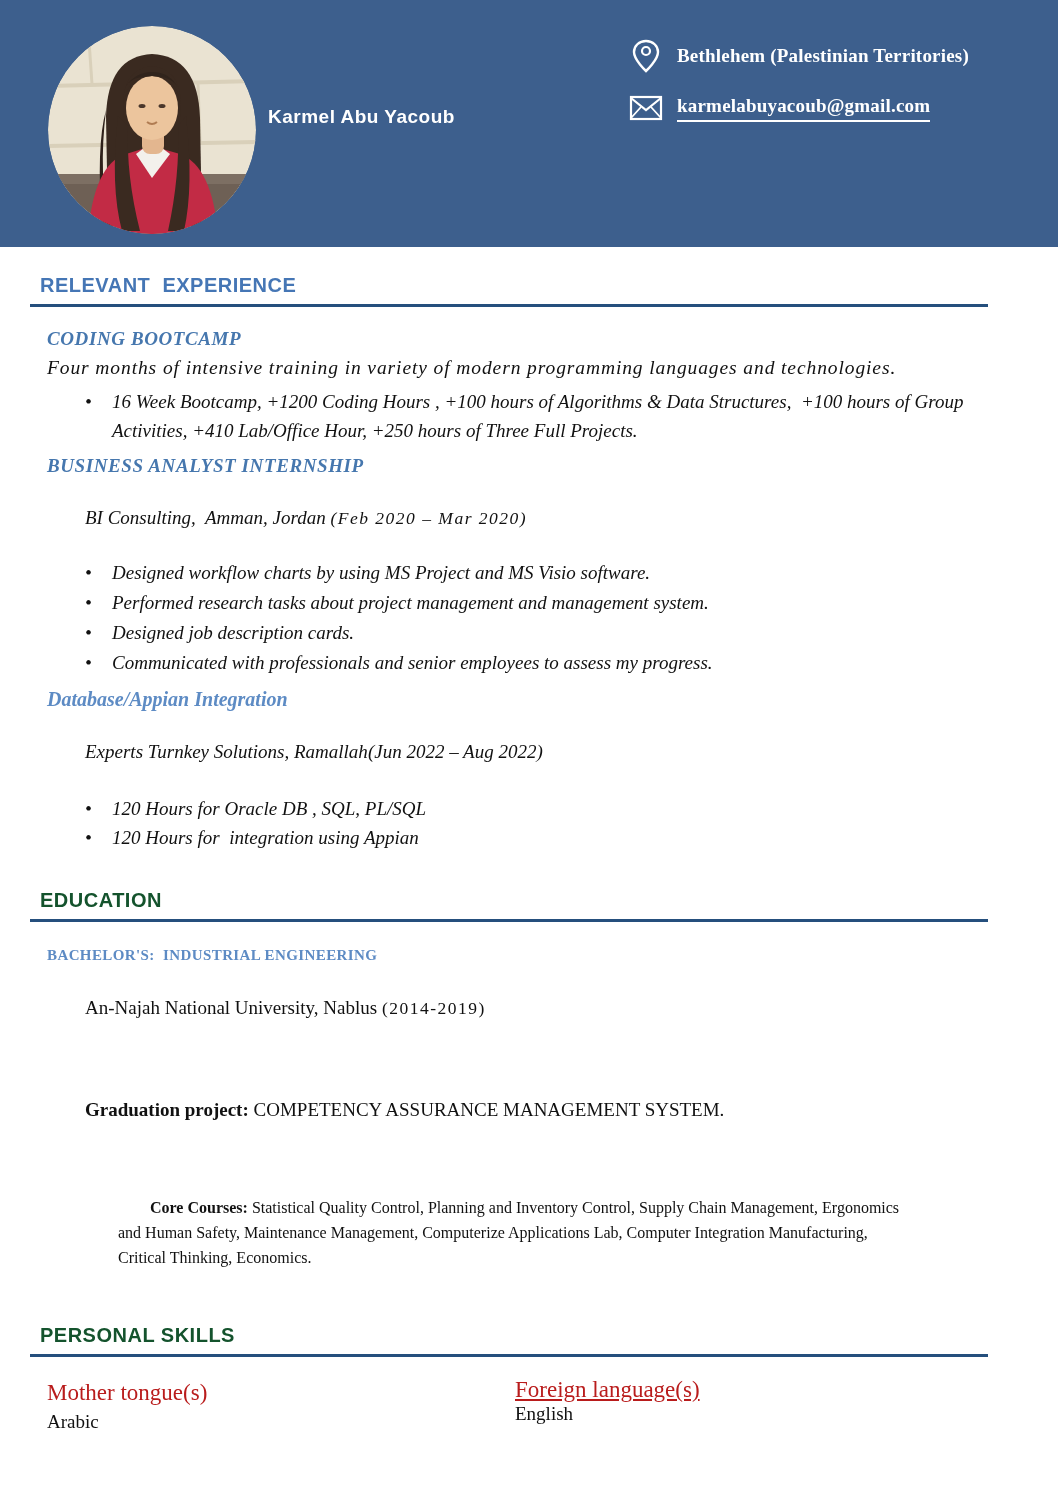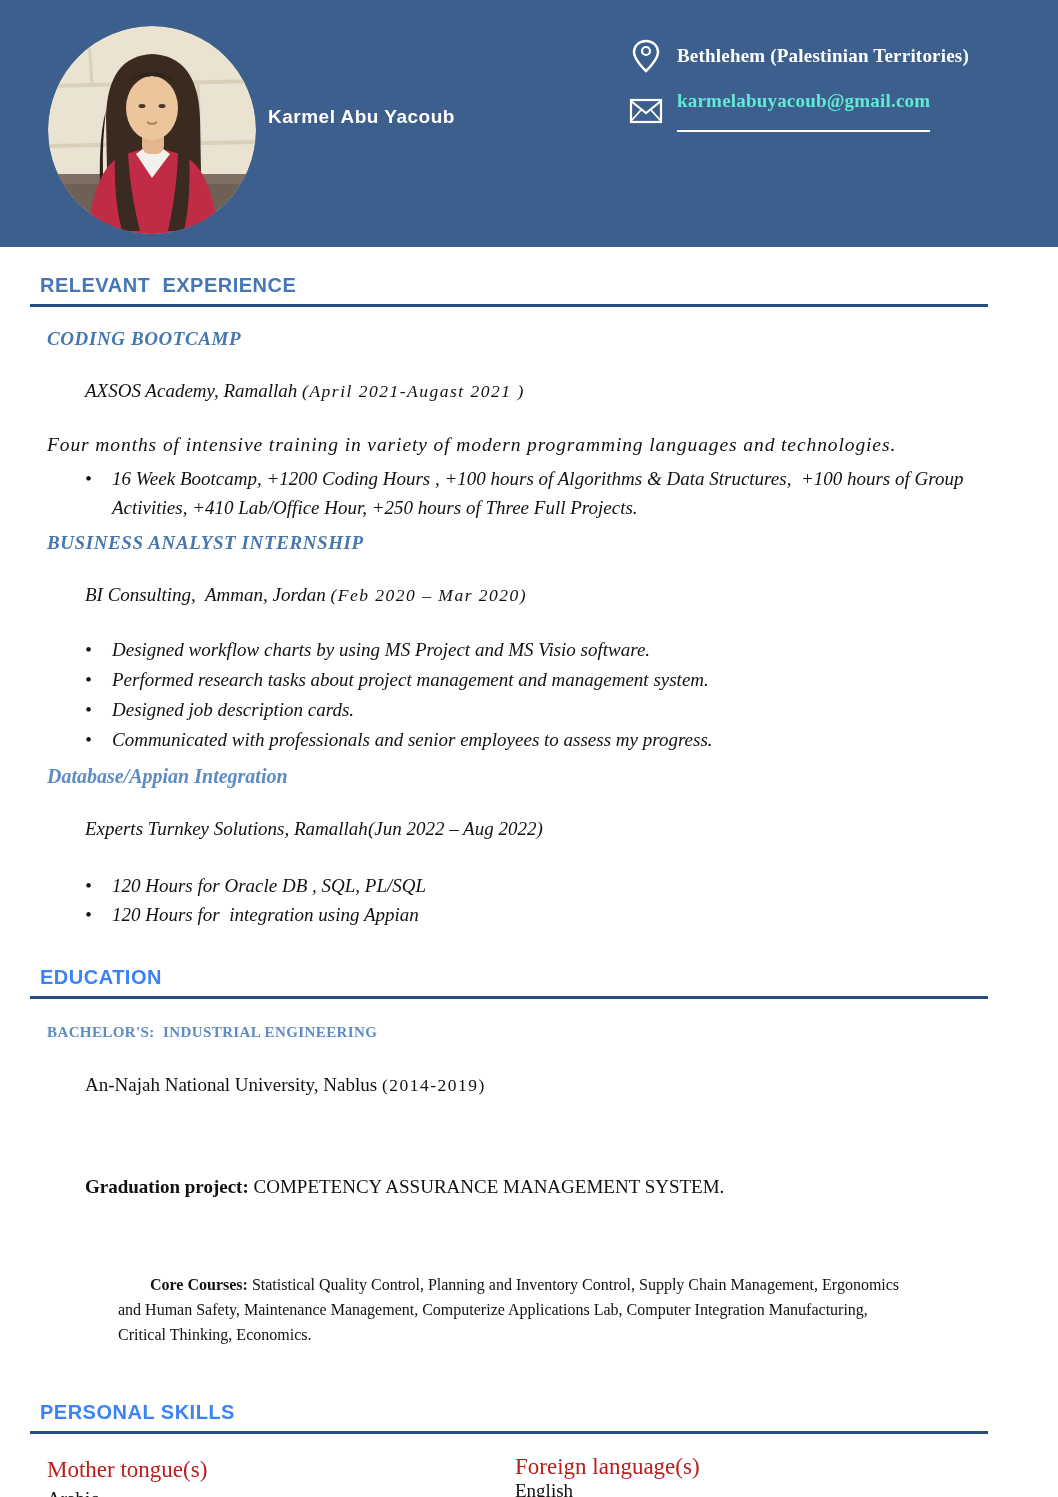--- a/index.html
+++ b/index.html
@@ -21,31 +21,31 @@
     font-family:"Liberation Sans", sans-serif;font-weight:bold;
     font-size:19px;color:#ffffff;letter-spacing:0.5px;white-space:pre;
   }
   .contacts{position:absolute;left:629px;top:38px;width:390px;}
   .contact-row{display:flex;align-items:center;margin-bottom:16px;min-height:36px;}
   .contact-row .cicon{width:34px;height:34px;flex:0 0 34px;margin-right:14px;display:flex;align-items:center;justify-content:center;}
   .ctext{
     font-family:"Liberation Serif", serif;font-weight:bold;font-size:19px;color:#ffffff;
     white-space:pre;letter-spacing:0.2px;
   }
-  .ctext.linked{border-bottom:2px solid #ffffff;padding-bottom:18px;text-decoration:none;color:#5eead4;display:inline-block;}
+  .ctext.linked{border-bottom:2px solid #ffffff;padding-bottom:3px;text-decoration:none;color:#ffffff;display:inline-block;}
   
   .main{position:absolute;left:30px;top:247px;width:998px;}
   .sec-title{
     font-family:"Liberation Sans", sans-serif;font-weight:bold;font-size:20px;
     letter-spacing:0.5px;white-space:pre;
     width:948px;padding:0 0 7px 10px;border-bottom:3px solid #254f7d;
     line-height:24px;
   }
   .sec-title.light{color:#4576b5;}
-  .sec-title.dark{color:#3b82f6;}
+  .sec-title.dark{color:#14532d;}
   .content{padding-left:17px;width:975px;}
   .subhead{font-weight:bold;white-space:pre;}
   .subhead.caps{color:#4677ae;font-size:19px;letter-spacing:0.6px;line-height:23px;}
   .subhead.lightblue{color:#5d8bc4;font-size:20px;line-height:24px;}
   .orgline{font-size:19px;line-height:24px;white-space:pre-wrap;}
   .dates{letter-spacing:1.5px;font-size:17.5px;}
   .summary{font-size:19.5px;letter-spacing:0.9px;line-height:26px;white-space:pre-wrap;}
   ul.blist{margin:0;padding:0 0 0 38px;list-style:none;}
   ul.blist li{
     position:relative;padding-left:27px;font-size:19px;line-height:29px;white-space:pre-wrap;
@@ -135,23 +135,20 @@
       </div>
     </div>
   </div>
 
   <div class="main">
 
     <div class="sec-title light mt26">RELEVANT  EXPERIENCE</div>
     <div class="content" style="margin-top:20px;font-style:italic;">
 
       <div class="subhead caps">CODING BOOTCAMP</div>
-      <div class="orgline gap-s">
-        <span>AXSOS Academy, Ramallah </span><span class="dates">(April 2021-Augast 2021 )</span>
-      </div>
       <div class="summary gap-s">Four months of intensive training in variety of modern programming languages and technologies.</div>
       <ul class="blist" style="margin-top:6px;">
 
       <li><span class="marker">•</span><span>16 Week Bootcamp, +1200 Coding Hours , +100 hours of Algorithms &amp; Data Structures,  +100 hours of Group Activities, +410 Lab/Office Hour, +250 hours of Three Full Projects.</span></li>
         </ul>
 
       <div class="subhead caps" style="margin-top:9px;">BUSINESS ANALYST INTERNSHIP</div>
       <div class="orgline gap-s">
         <span>BI Consulting,  Amman, Jordan </span><span class="dates">(Feb 2020 – Mar 2020)</span>
       </div>
@@ -189,21 +186,21 @@
     </div>
 
     <div class="sec-title dark" style="margin-top:28px;">PERSONAL SKILLS</div>
     <div class="content">
       <div class="cols">
         <div class="col-left">
           <div class="lang-label">Mother tongue(s)</div>
           <div class="lang-val" style="margin-top:5px;">Arabic</div>
         </div>
         <div class="col-right">
-          <div class="lang-label" style="margin-top:-3px;">Foreign language(s)</div>
+          <div class="lang-label" style="margin-top:-3px;text-decoration:underline;">Foreign language(s)</div>
           <div>
 
           <div class="lang-val"><span>English</span></div>
             </div>
         </div>
       </div>
     </div>
 
   </div>
 </div>

